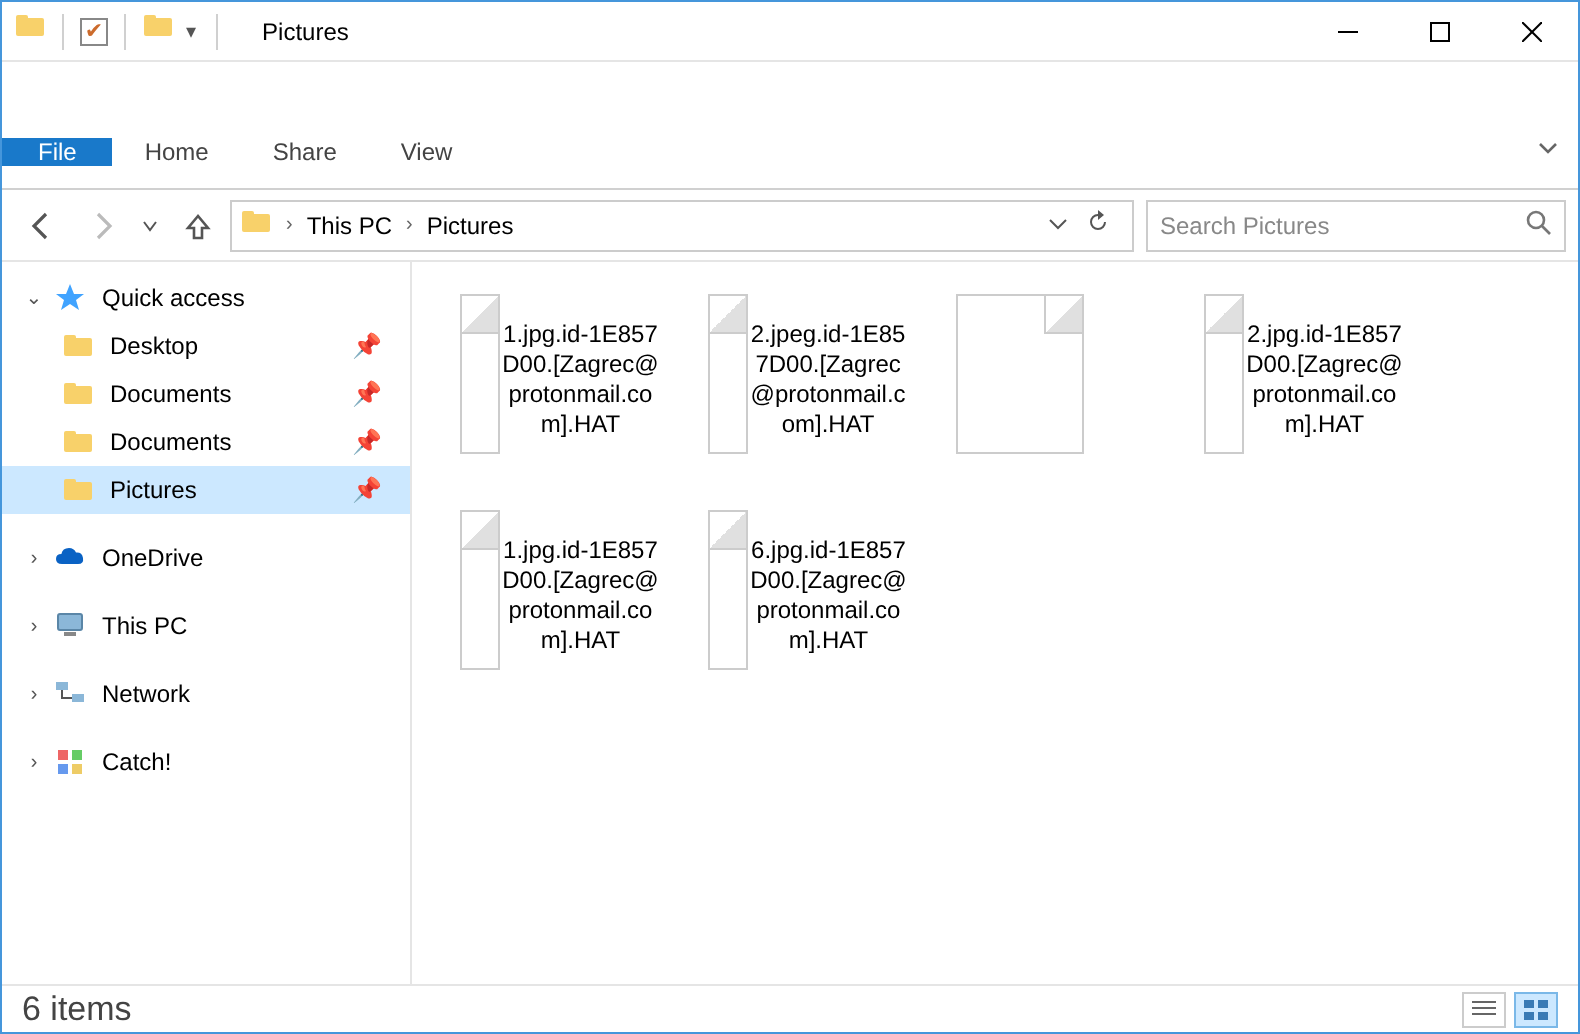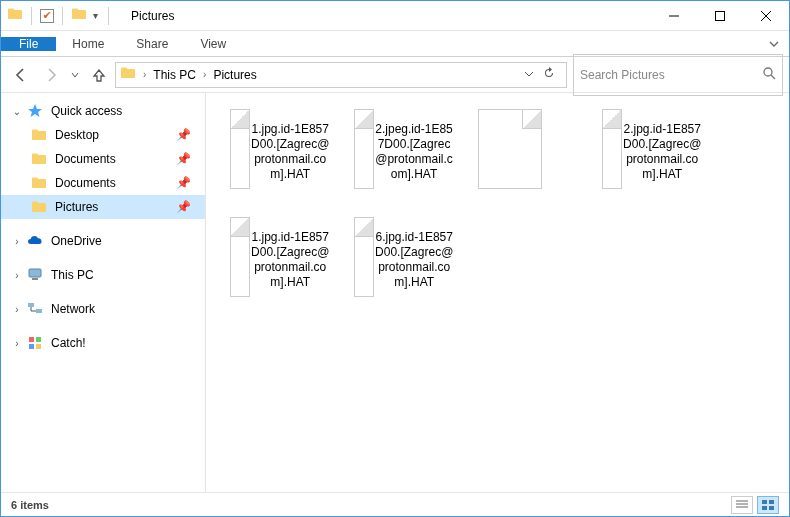--- a/index.html
+++ b/index.html
@@ -8,33 +8,33 @@
 
 
 .titlebar { height: 30px; background: #fff; display: flex; align-items: center; border-bottom: 1px solid #e5e5e5; }
 .titlebar .qat { display: flex; align-items: center; gap: 4px; padding: 0 6px; }
 .titlebar .sep { width: 1px; height: 18px; background: #d0d0d0; margin: 0 4px; }
 .titlebar .title-text { padding-left: 12px; font-size: 12px; color: #000; }
 .titlebar .win-controls { margin-left: auto; display: flex; }
 .titlebar .win-controls div { width: 46px; height: 29px; display: flex; align-items: center; justify-content: center; }
 
 
-.ribbon { height: 26px; display: flex; align-items: center; border-bottom: 1px solid #d0d0d0; }
+.ribbon { height: 26px; display: flex; align-items: flex-start; border-bottom: 1px solid #d0d0d0; margin-top: 38px; }
 .ribbon .file-tab { background: #1979ca; color: #fff; font-size: 12px; padding: 0 18px; display: flex; align-items: center; }
 .ribbon .tab { font-size: 12px; color: #444; padding: 0 16px; display: flex; align-items: center; }
 .ribbon .expand { margin-left: auto; padding: 0 10px; display: flex; align-items: center; color: #777; }
 
 
 .navbar { height: 36px; display: flex; align-items: center; gap: 2px; padding: 4px 6px; border-bottom: 1px solid #e5e5e5; }
 .navbtn { width: 28px; height: 28px; display: flex; align-items: center; justify-content: center; color: #666; border-radius: 2px; }
 .navbtn.disabled { color: #bbb; }
 .breadcrumb { flex: 1; height: 26px; border: 1px solid #ccc; display: flex; align-items: center; padding: 0 4px; font-size: 12px; gap: 4px; }
 .breadcrumb .chev { color: #666; font-size: 10px; padding: 0 3px; }
 .breadcrumb .bc-end { margin-left: auto; display: flex; align-items: center; gap: 8px; padding-right: 6px; color: #555; }
-.search { width: 210px; height: 42px; border: 1px solid #ccc; display: flex; align-items: center; padding: 0 6px; font-size: 12px; color: #888; margin-left: 4px; }
+.search { width: 210px; height: 26px; border: 1px solid #ccc; display: flex; align-items: center; padding: 0 6px; font-size: 12px; color: #888; margin-left: 4px; }
 .search .mag { margin-left: auto; }
 
 
 .body { flex: 1; display: flex; overflow: hidden; }
 .sidebar { width: 205px; border-right: 1px solid #e5e5e5; padding: 6px 0; font-size: 12px; overflow-y: auto; }
 .tree-item { display: flex; align-items: center; height: 24px; padding-left: 10px; gap: 4px; }
 .tree-item .caret { width: 12px; display: inline-block; text-align: center; color: #555; font-size: 10px; }
 .tree-item .label { padding-left: 4px; }
 .tree-item .pin { margin-left: auto; padding-right: 14px; color: #888; }
 .tree-item.child { padding-left: 30px; }
@@ -42,21 +42,21 @@
 .tree-item .ticon { width: 16px; height: 16px; display: inline-flex; align-items: center; justify-content: center; }
 
 
 .content { flex: 1; padding: 16px 12px 8px 24px; display: flex; flex-wrap: wrap; align-content: flex-start; gap: 28px 24px; overflow: auto; position: relative; }
 .file { width: 100px; display: flex; flex-direction: row; align-items: center; }
 .file .thumb { width: 64px; height: 80px; background: #fff; border: 1px solid #ccc; position: relative; }
 .file .thumb::before { content: ""; position: absolute; top: 0; right: 0; width: 18px; height: 18px; background: linear-gradient(135deg, #fff 0 50%, #e0e0e0 50% 100%); border-left: 1px solid #ccc; border-bottom: 1px solid #ccc; }
 .file .fname { font-size: 12px; text-align: center; color: #000; margin-top: 6px; line-height: 1.25; word-break: break-all; }
 
 
-.statusbar { height: 24px; border-top: 1px solid #e5e5e5; display: flex; align-items: center; padding: 0 10px; font-size: 11px; color: #444; font-weight: bold; }
+.statusbar { height: 24px; border-top: 1px solid #e5e5e5; display: flex; align-items: center; padding: 0 10px; font-size: 17px; color: #444; }
 .statusbar .views { margin-left: auto; display: flex; gap: 4px; }
 .statusbar .views div { width: 22px; height: 18px; border: 1px solid #ccc; display: flex; align-items: center; justify-content: center; }
 .statusbar .views .active { background: #cce8ff; border-color: #7ab8e8; }
 
 
 .i-folder { fill: #f8d16a; }
 .i-star { fill: #40a3ff; }
 .chk { width: 14px; height: 14px; border: 1px solid #888; display: inline-flex; align-items: center; justify-content: center; background: #fff; color: #cc6b2c; font-size: 11px; }
 </style>
 </head>

